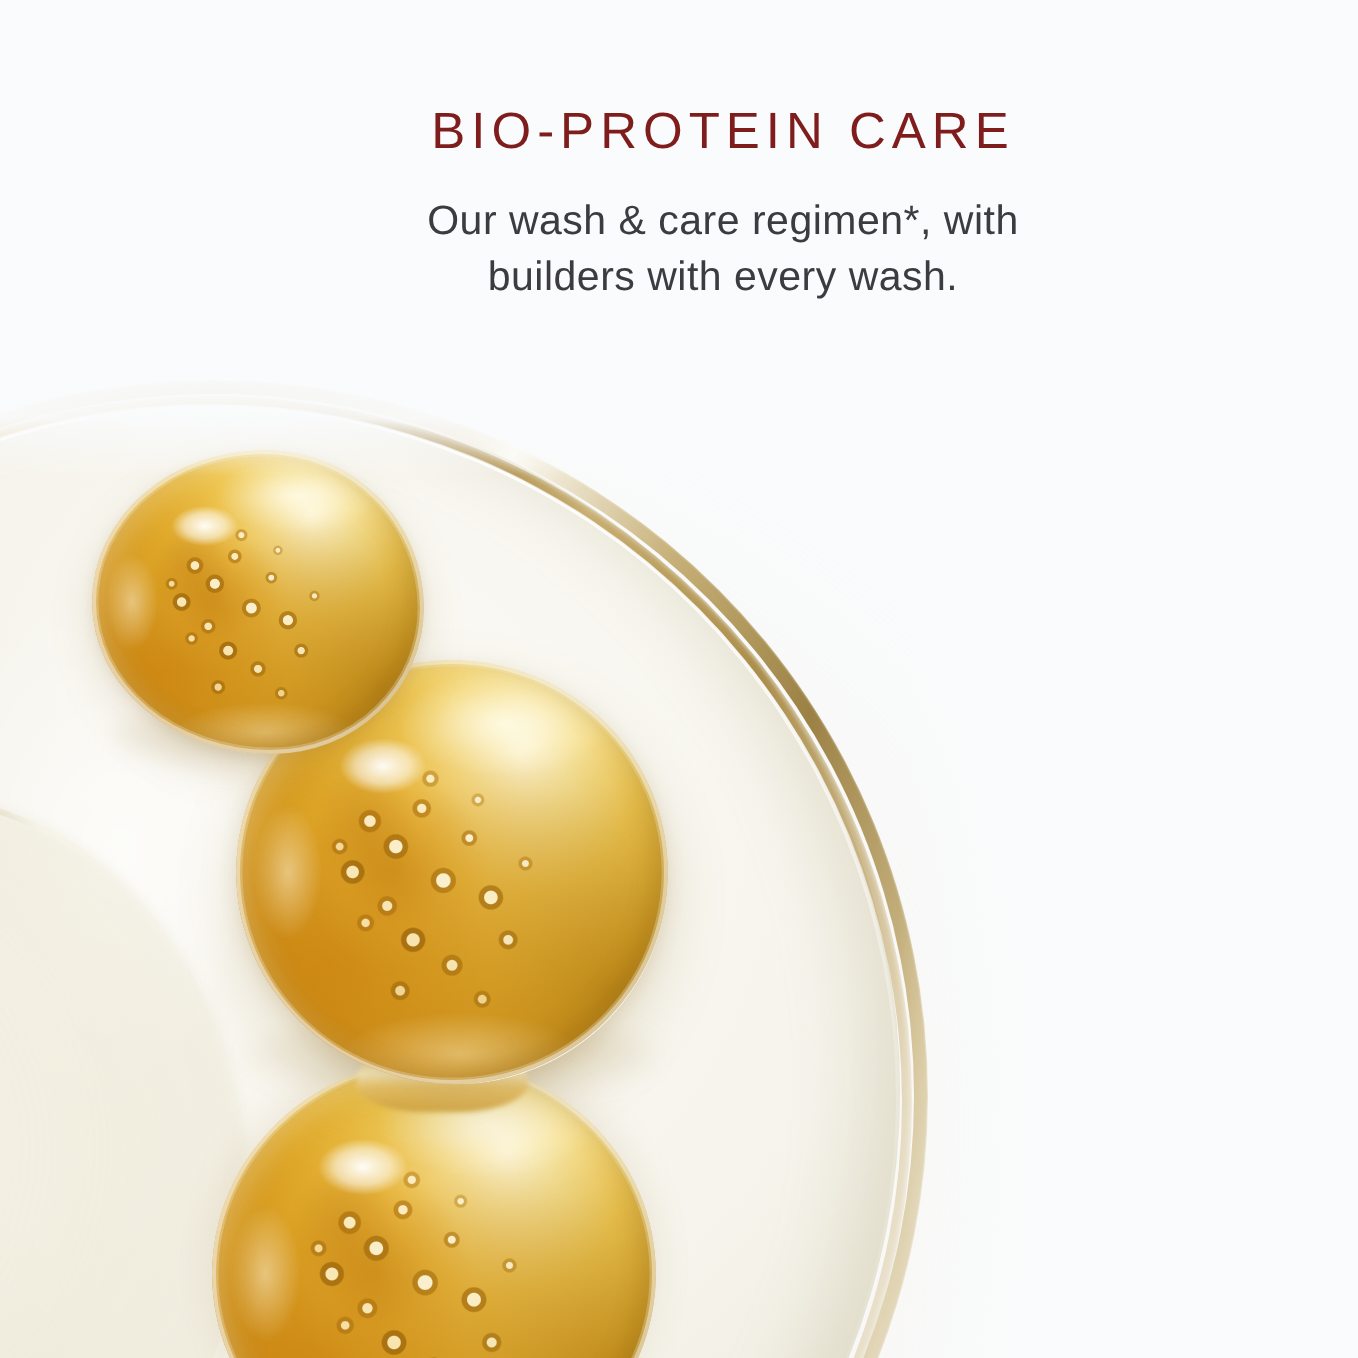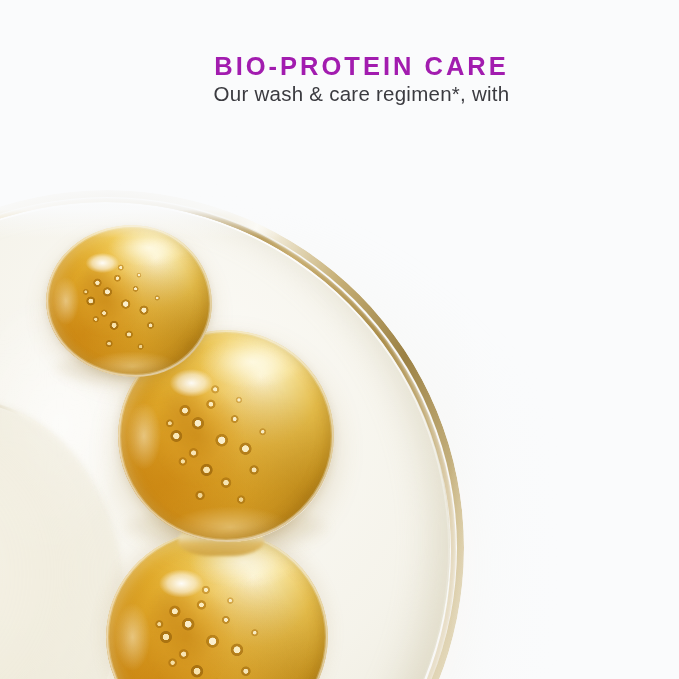--- a/index.html
+++ b/index.html
@@ -31,29 +31,30 @@
   #copy{
     position:absolute;
     left:0; top:52px;
     width:679px;
     text-align:center;
     z-index:30;
   }
 
   #headline{
     font-size:25.5px;
-    font-weight:700;
+    font-weight:400;
     letter-spacing:3.0px;
-    color:#a21caf;
+    color:#7f1d1d;
     line-height:1.1;
     white-space:nowrap;
     padding-left:44px;   
   }
 
   #body{
+    margin-top:17px;
     padding-left:44px;
     font-size:20.5px;
     font-weight:300;
     color:#3b3b40;
     line-height:1.38;
     letter-spacing:0.25px;
   }
   #body .ln{ display:block; white-space:nowrap; }
 
   
@@ -493,16 +494,17 @@
         C 19.6 33.6 11.6 33.6 5.0 33.6
         Z"></path>
     </svg>
   </div>
 
   <div id="copy">
     <div id="headline">BIO-PROTEIN CARE</div>
 
     <div id="body">
       <span class="ln">Our wash &amp; care regimen*, with</span>
+      <span class="ln">builders with every wash.</span>
     </div>
   </div>
 
 </div>
 
 </body></html>

